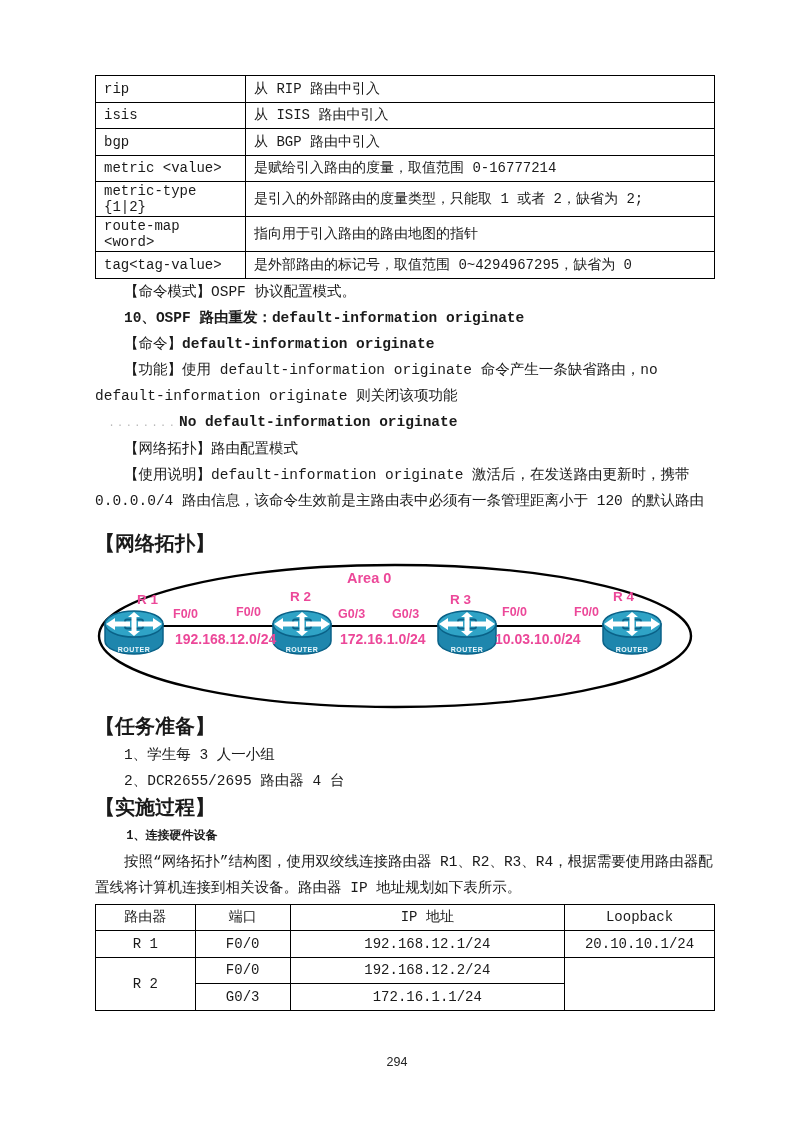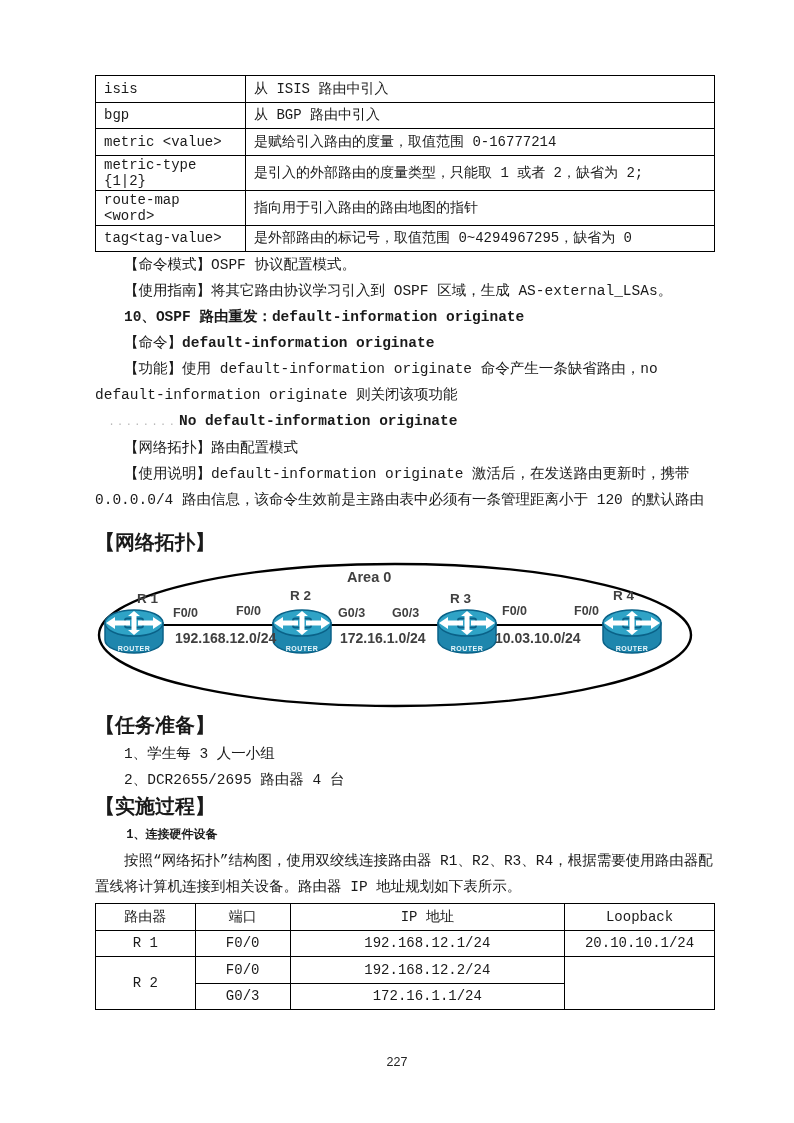--- a/index.html
+++ b/index.html
@@ -34,21 +34,21 @@
   .leader-dots { color: #b9b9b9; letter-spacing: 2px; font-size: 11px; margin-left: 1.2em; margin-right: 2px; }
   .bracket-heading { font-size: 20px; font-weight: bold; line-height: 28px; margin-top: 1px; }
   .step-heading { font-size: 12px; font-weight: bold; line-height: 26px; text-indent: 2.6em; }
 
   
   .topology { position: relative; width: 620px; height: 152px; margin-top: 2px; }
   .topology svg.bg { position: absolute; left: 0; top: 0; }
   .topo-label {
     position: absolute;
     font-family: "Liberation Sans", "DejaVu Sans", sans-serif;
-    font-weight: bold; color: #404040; white-space: nowrap;
+    font-weight: bold; color: #ec4899; white-space: nowrap;
   }
   .area-label { font-size: 14.5px; }
   .router-name { font-size: 13.5px; }
   .if-label { font-size: 12.5px; }
   .net-label { font-size: 14px; }
   .router-icon { position: absolute; width: 64px; height: 56px; }
 
   
   .page-footer {
     position: absolute; left: 0; right: 0; top: 1055px;
@@ -58,20 +58,24 @@
 </style>
 </head>
 <body>
 
 <div class="page">
   <div class="content">
 
     <table class="params-table">
       <tbody>
         <tr>
+          <td class="param-name">rip</td>
+          <td>从 RIP 路由中引入</td>
+        </tr>
+        <tr>
           <td class="param-name">isis</td>
           <td>从 ISIS 路由中引入</td>
         </tr>
         <tr>
           <td class="param-name">bgp</td>
           <td>从 BGP 路由中引入</td>
         </tr>
         <tr>
           <td class="param-name">metric &lt;value&gt;</td>
           <td>是赋给引入路由的度量，取值范围 0-16777214</td>
@@ -85,21 +89,20 @@
           <td>指向用于引入路由的路由地图的指针</td>
         </tr>
         <tr>
           <td class="param-name">tag&lt;tag-value&gt;</td>
           <td>是外部路由的标记号，取值范围 0~4294967295，缺省为 0</td>
         </tr>
       </tbody>
     </table>
 
     <p class="para indent">【命令模式】OSPF 协议配置模式。</p>
-    <p class="para indent">【使用指南】将其它路由协议学习引入到 OSPF 区域，生成 AS-external_LSAs。</p>
     <p class="para indent bold">10、OSPF 路由重发：default-information originate</p>
     <p class="para indent"><span>【命令】</span><span class="bold">default-information originate</span></p>
     <p class="para indent">【功能】使用 default-information originate 命令产生一条缺省路由，no default-information originate 则关闭该项功能</p>
     <p class="para"><span class="leader-dots">........</span><span class="bold">No default-information originate</span></p>
     <p class="para indent">【网络拓扑】路由配置模式</p>
     <p class="para indent">【使用说明】default-information originate 激活后，在发送路由更新时，携带 0.0.0.0/4 路由信息，该命令生效前是主路由表中必须有一条管理距离小于 120 的默认路由</p>
 
     <div class="bracket-heading" style="margin-top:17px">【网络拓扑】</div>
 
     <div class="topology">
@@ -205,14 +208,14 @@
           <td rowspan="2"></td>
         </tr>
         <tr>
           <td>G0/3</td>
           <td>172.16.1.1/24</td>
         </tr>
       </tbody>
     </table>
   </div>
 
-  <div class="page-footer">227</div>
+  <div class="page-footer">294</div>
 </div>
 
 </body></html>

